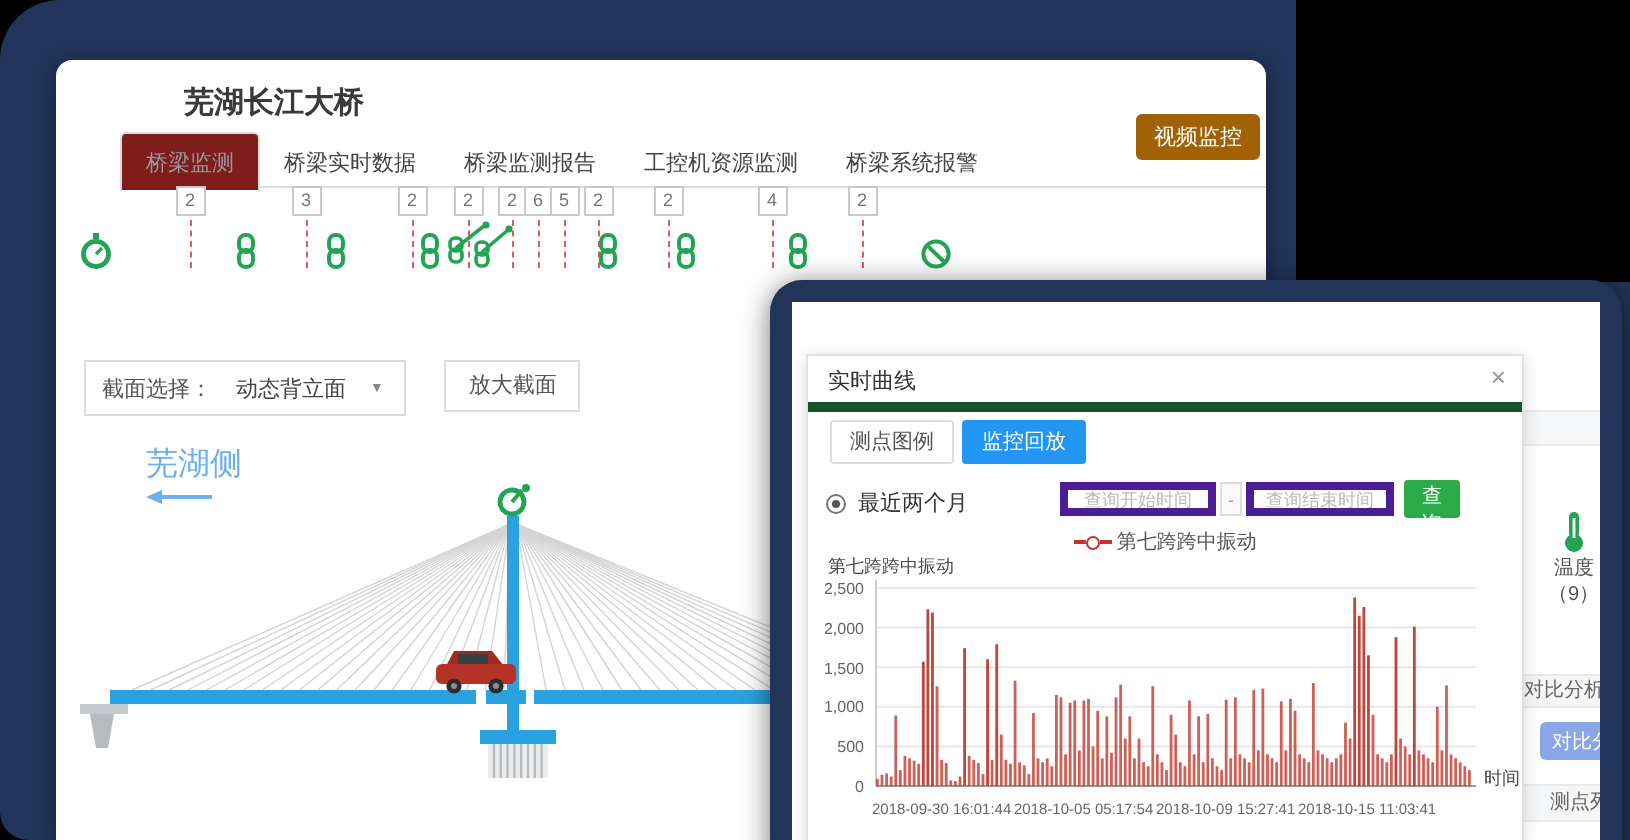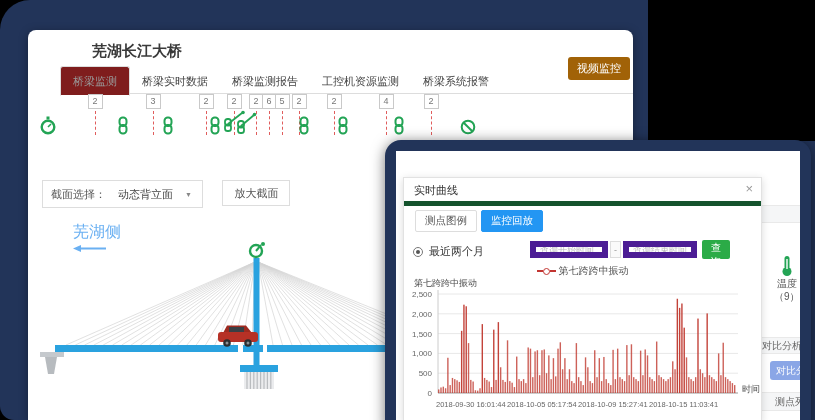--- a/index.html
+++ b/index.html
@@ -57,22 +57,22 @@
   .dlg-title{position:absolute;left:10px;top:5px;font-size:11px;color:#333;}
   .dlg-close{position:absolute;right:8px;top:3px;font-size:13px;color:#999;cursor:pointer;}
   .dlg-tabs{position:absolute;left:11px;top:32px;}
   .dlg-tab{display:inline-block;font-size:10.5px;padding:3px 9px;border:1px solid #ddd;color:#555;
     background:#fff;border-radius:2px;margin-right:4px;cursor:pointer;}
   .dlg-tab.active{background:#2396f3;border-color:#2396f3;color:#fff;}
   .radio-row{position:absolute;left:9px;top:66px;display:flex;align-items:center;}
   .radio{width:8px;height:8px;border:1px solid #777;border-radius:50%;position:relative;cursor:pointer;}
   .radio::after{content:"";position:absolute;left:2px;top:2px;width:4px;height:4px;background:#555;border-radius:50%;}
   .radio-label{font-size:11px;color:#333;margin-left:6px;}
-  .time-input{position:absolute;top:63px;height:17px;border:6px solid #4c1d95;font-size:9px;color:#555;
-    padding:0 4px;box-sizing:border-box;}
+  .time-input{position:absolute;top:63px;height:17px;border:4px solid #4c1d95;font-size:9px;color:#555;
+    padding:0 4px;box-sizing:border-box;text-align:center;}
   .time-input::placeholder{color:#bbb;}
   .range-sep{position:absolute;top:63px;left:206px;width:11px;height:17px;line-height:16px;border:1px solid #ddd;
     background:#fafafa;color:#999;font-size:9px;text-align:center;box-sizing:border-box;}
   .search-btn{position:absolute;left:298px;top:62px;width:28px;height:19px;background:#2bab47;color:#fff;
     font-size:10px;border:none;border-radius:2px;cursor:pointer;}
   .chart-legend{position:absolute;left:0;top:86px;width:100%;text-align:center;font-size:10px;color:#555;}
   .lg-line{display:inline-block;width:6px;height:2px;background:#c23531;vertical-align:middle;}
   .lg-circle{display:inline-block;width:5px;height:5px;border:1.5px solid #c23531;border-radius:50%;
     vertical-align:middle;background:#fff;}
   .axis-name-y{position:absolute;left:10px;top:99px;font-size:9px;color:#4a4a4a;}

